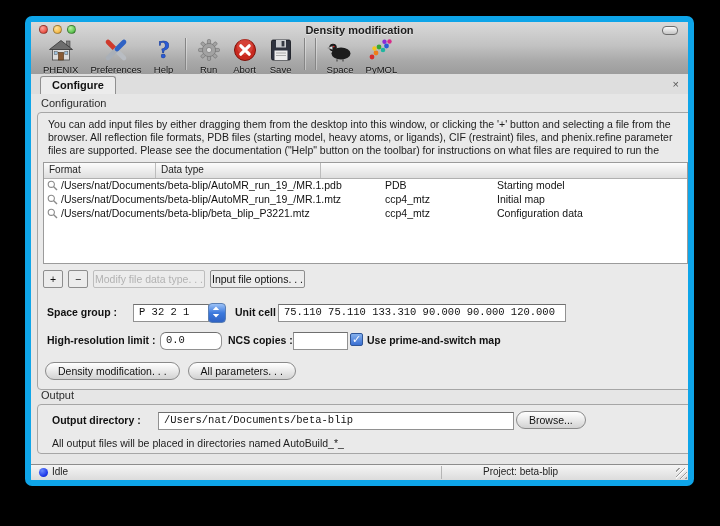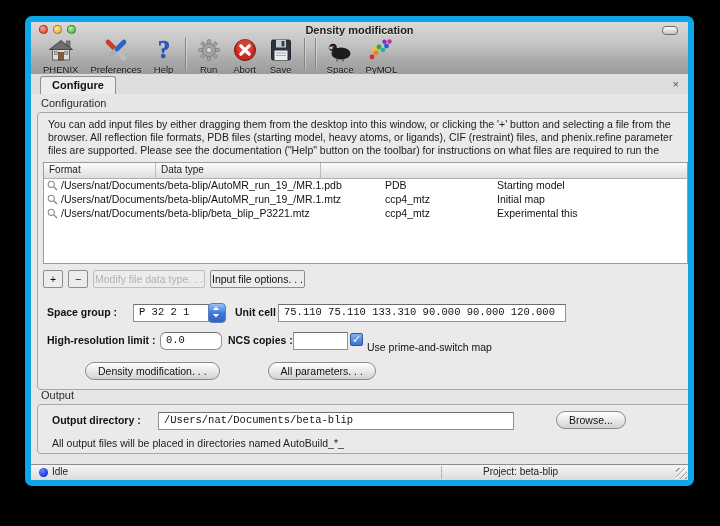--- a/index.html
+++ b/index.html
@@ -58,24 +58,24 @@
   .flabel{position:absolute;top:3px;font-size:10.5px;font-weight:bold;color:#111;white-space:nowrap;}
   .field{position:absolute;top:1px;height:15px;background:#fff;border:1px solid #919191;border-top-color:#6f6f6f;
          font-family:"Liberation Mono","DejaVu Sans Mono",monospace;font-size:10.5px;color:#111;
          padding:1px 3px 0 5px;white-space:nowrap;overflow:hidden;box-sizing:content-box;}
   .stepper{position:absolute;top:0;width:16px;height:18px;border-radius:4px;border:1px solid #5a7fb4;
            background:linear-gradient(#9cc2f7,#3c79dd 50%,#2f63c4);}
   .stepper svg{display:block;}
   .checkbox{position:absolute;top:2px;width:13px;height:13px;border-radius:2px;border:1px solid #2f5698;
             background:linear-gradient(#85b1ee,#3a6fd2);box-sizing:border-box;color:#fff;font-size:11px;
             line-height:11px;text-align:center;font-weight:bold;}
-  .cblabel{position:absolute;top:10px;font-size:10.5px;font-weight:normal;color:#111;}
+  .cblabel{position:absolute;top:3px;font-size:10.5px;font-weight:bold;color:#111;}
   
   .pill{height:18px;border-radius:9px;border:1px solid #8a8a8a;background:linear-gradient(#ffffff,#ececec 45%,#d2d2d2);
-        font-size:10.5px;color:#111;padding:0 12px;font-family:inherit;line-height:16px;white-space:nowrap;margin-left:40px;}
+        font-size:10.5px;color:#111;padding:0 12px;font-family:inherit;line-height:16px;white-space:nowrap;}
   .pillrow{position:absolute;left:7px;top:249px;display:flex;gap:8px;}
   
   .outlabel{left:10px;top:295px;}
   .outbox{left:6px;top:310px;width:656px;height:50px;}
   .odrow{top:6px;}
   .note{position:absolute;left:14px;top:32px;font-size:10.5px;color:#1c1c1c;}
   
   .statusbar{position:absolute;left:0;right:0;bottom:0;height:15px;background:linear-gradient(#f5f5f5,#dcdcdc);
              border-top:1px solid #8d8d8d;font-size:10px;color:#222;}
   .statusdot{position:absolute;left:8px;top:3px;width:9px;height:9px;border-radius:50%;
@@ -255,21 +255,21 @@
         </div>
         <div class="trow">
           <div class="td c1 tdpath">
             <svg width="11" height="11" viewBox="0 0 11 11">
                 <circle cx="4.3" cy="4.3" r="3.1" fill="none" stroke="#8a8a8a" stroke-width="1.1"></circle>
                 <line x1="6.7" y1="6.7" x2="10" y2="10" stroke="#8a8a8a" stroke-width="1.4"></line>
               </svg>
             <span>/Users/nat/Documents/beta-blip/beta_blip_P3221.mtz</span>
           </div>
           <div class="td c2">ccp4_mtz</div>
-          <div class="td c3">Experimental this</div>
+          <div class="td c3">Configuration data</div>
         </div>
       </div>
 
       <div class="btnrow">
         <button class="sqbtn small">+</button>
         <button class="sqbtn small">−</button>
         <button class="sqbtn disabled">Modify file data type. . .</button>
         <button class="sqbtn">Input file options. . .</button>
       </div>
 

